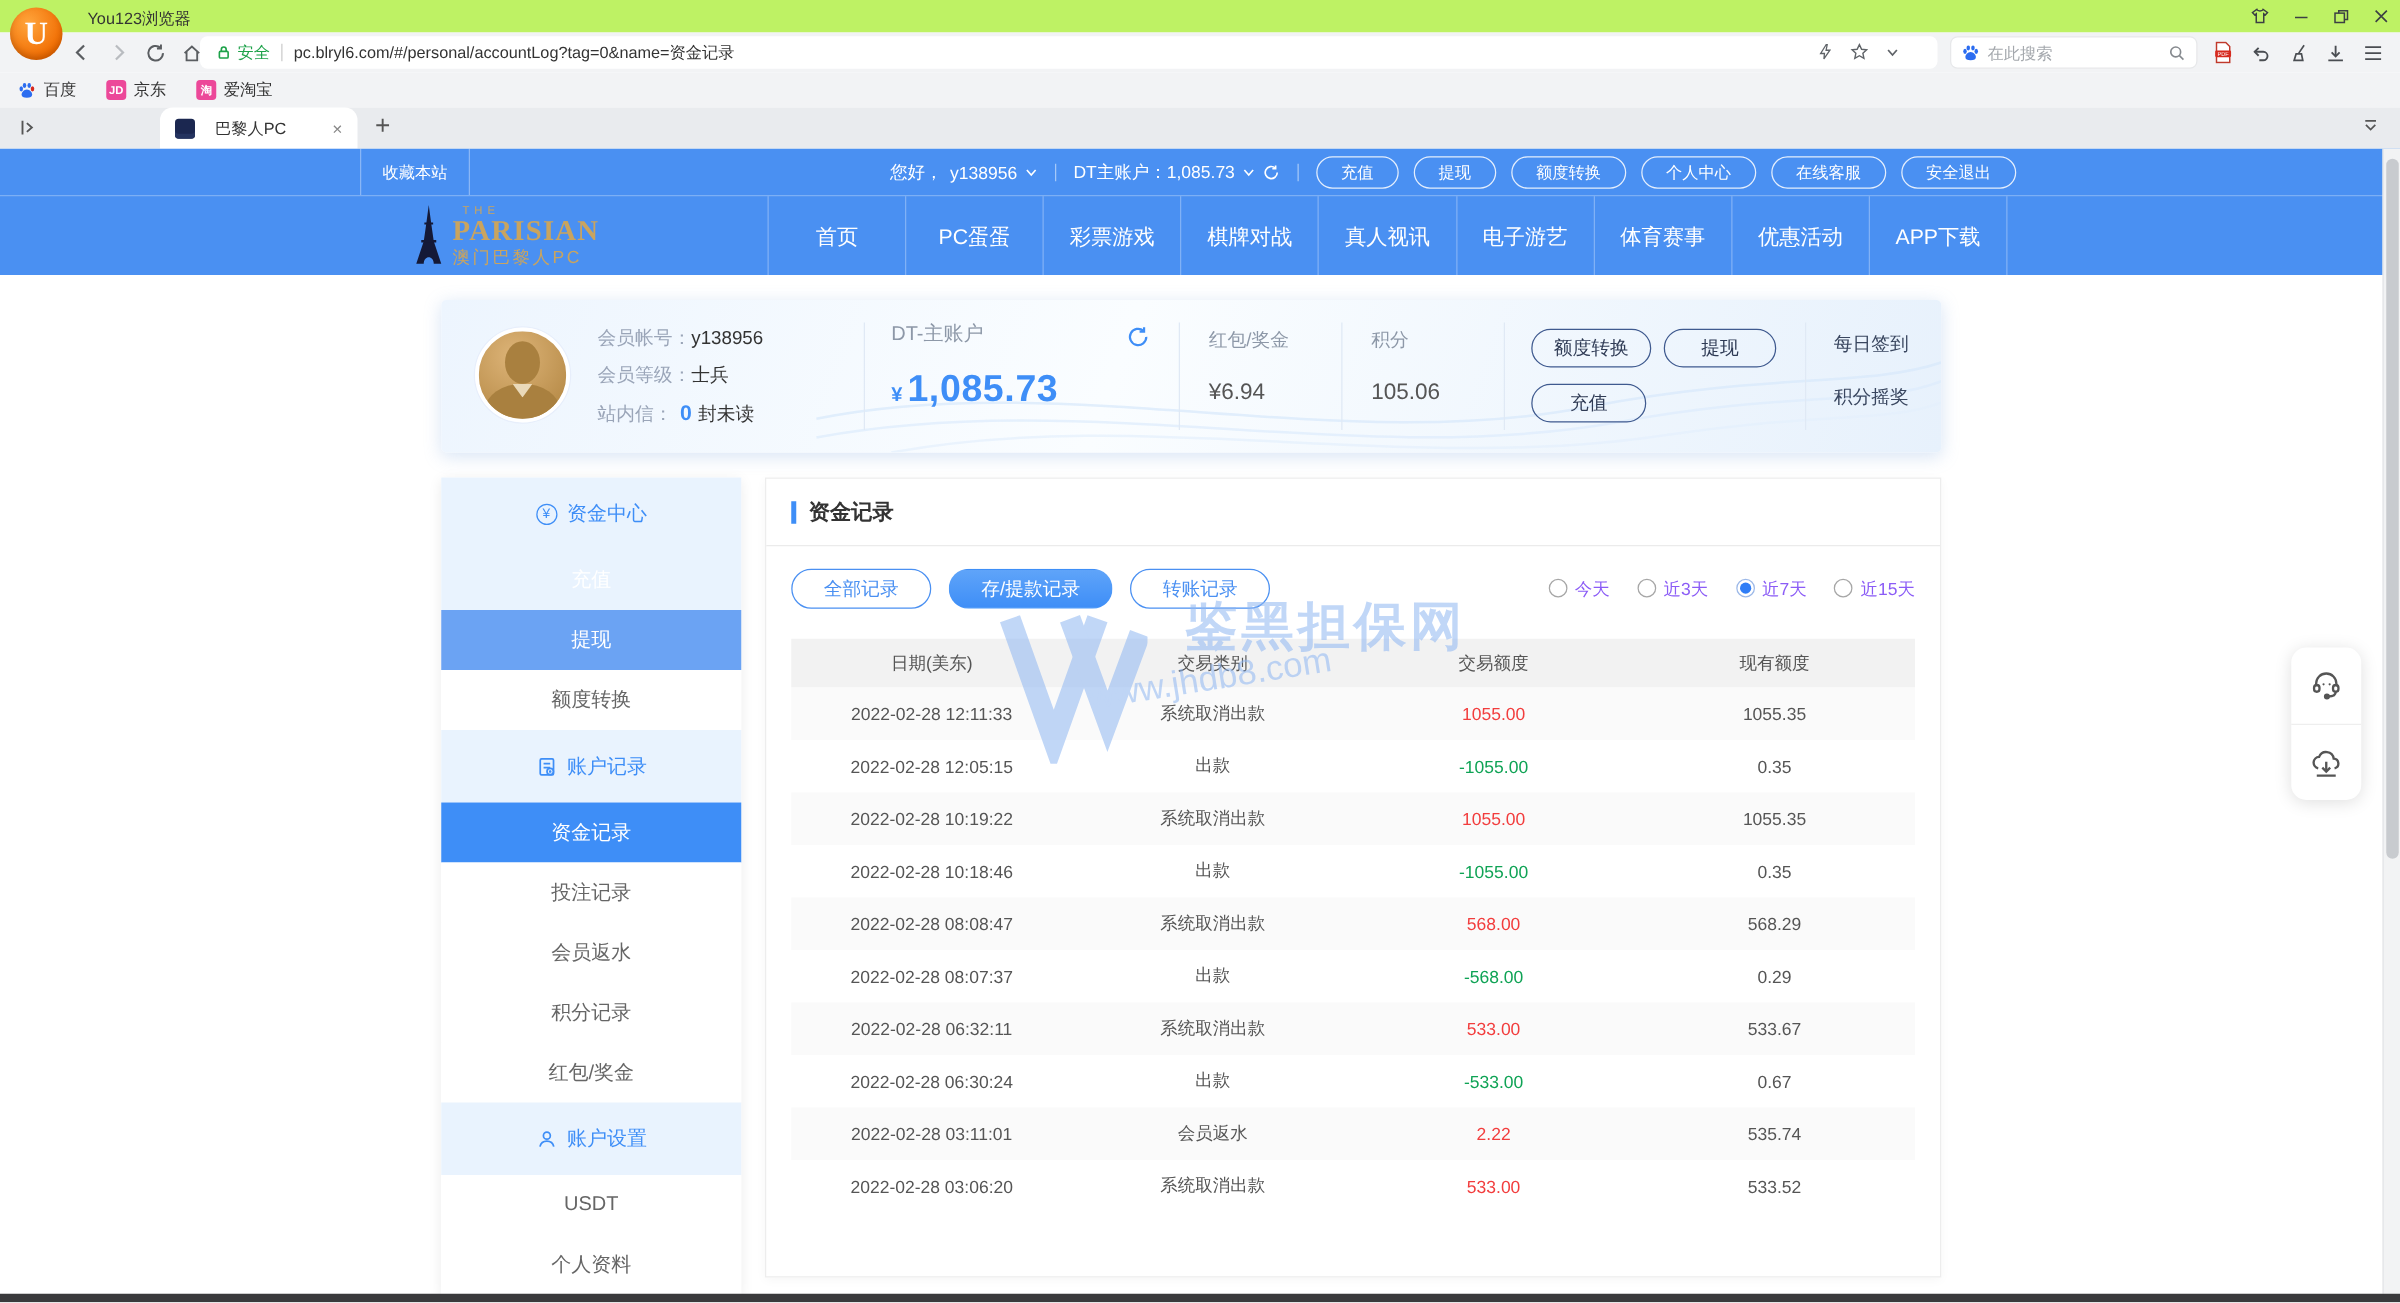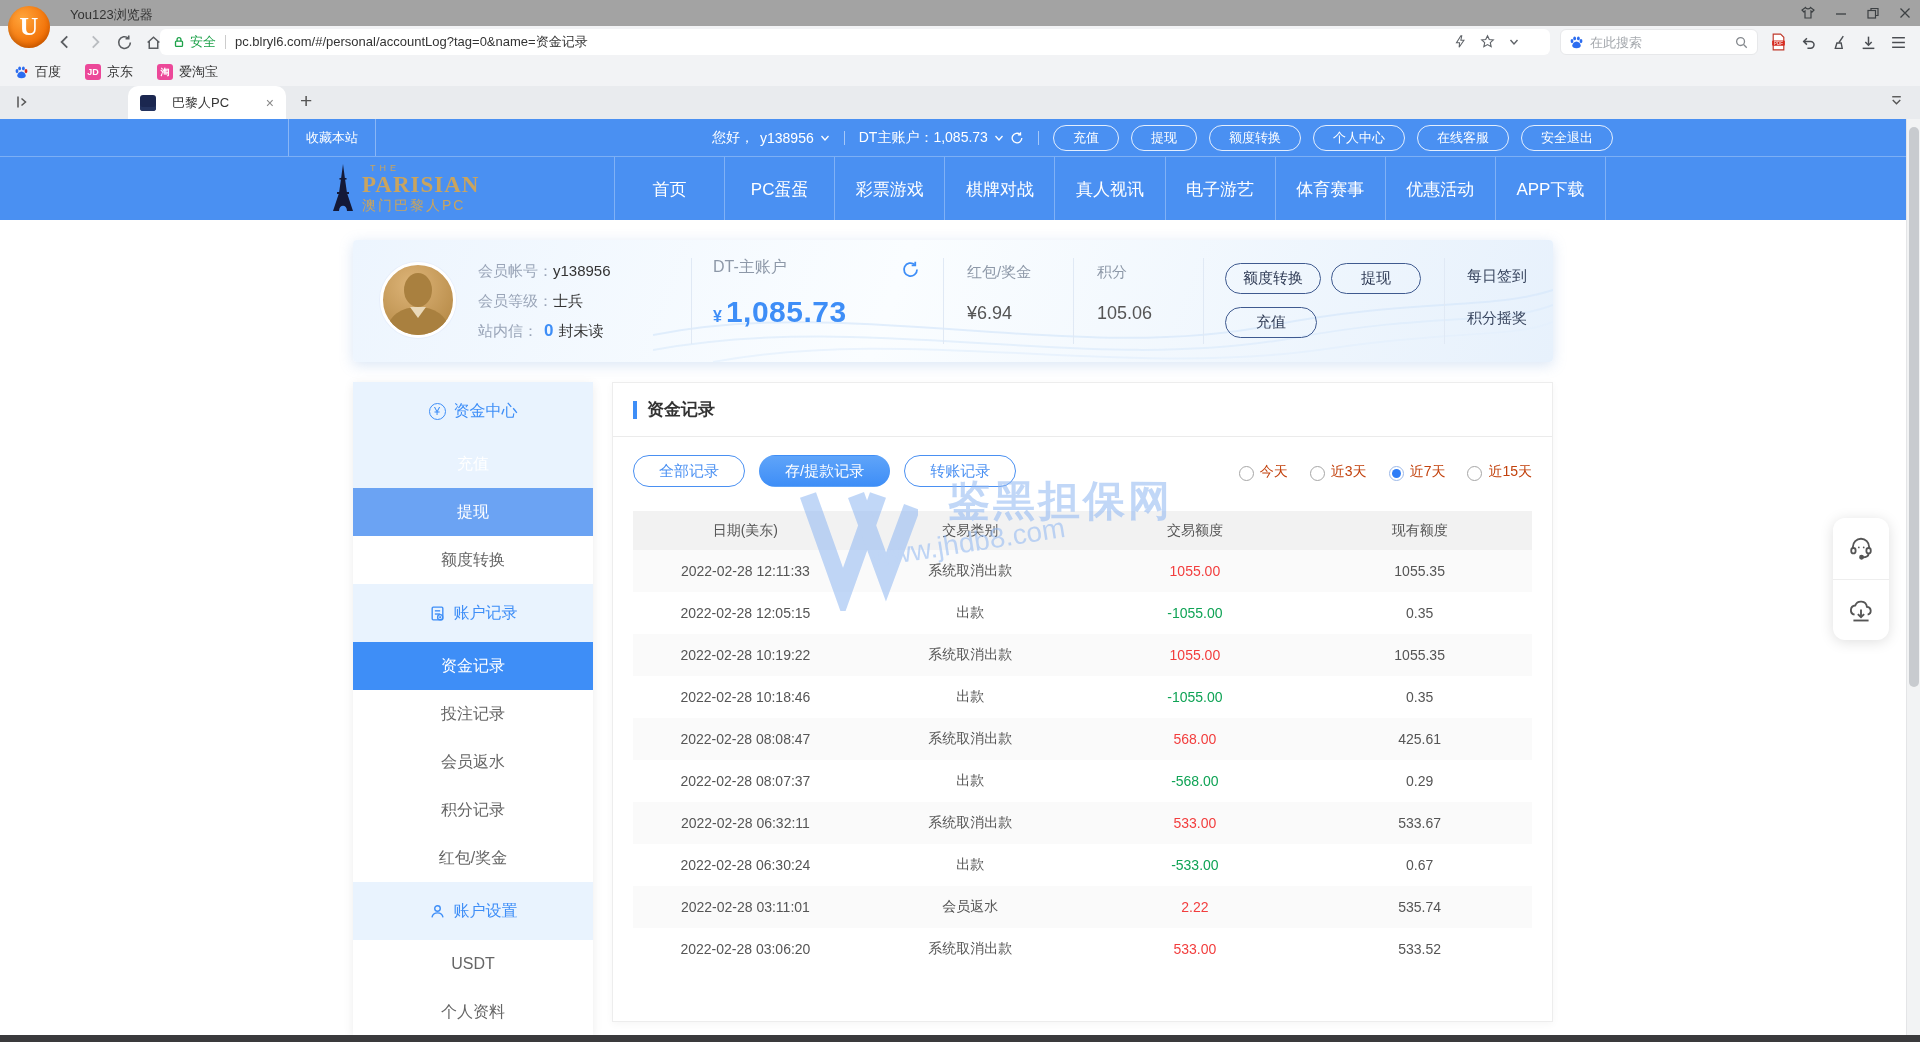--- a/index.html
+++ b/index.html
@@ -1,21 +1,21 @@
 <!DOCTYPE html>
 <html><head>
 <meta charset="utf-8">
 <style>
   * { margin:0; padding:0; box-sizing:border-box; }
   body { font-family:"Liberation Sans","DejaVu Sans",sans-serif; }
   #root { position:relative; width:1920px; height:1042px; background:#fff; overflow:hidden; }
   svg { display:block; }
 
   
-  .titlebar { position:absolute; left:0; top:0; right:0; height:26px; background:#a3a3a3; }
+  .titlebar { position:absolute; left:0; top:0; right:0; height:26px; background:#bef264; }
   .window-title { position:absolute; left:70px; top:6px; font-size:13px; color:#333; }
   .u-logo { position:absolute; left:8px; top:6px; width:42px; height:42px; border-radius:50%;
     background:radial-gradient(circle at 35% 30%,#ffa53b,#f06a00 75%,#d95800);
     display:flex; align-items:center; justify-content:center; color:#fff;
     font-family:"Liberation Serif",serif; font-weight:bold; font-size:26px; z-index:6;
     box-shadow:inset 0 -3px 5px rgba(0,0,0,.18); }
   .win-controls { position:absolute; right:8px; top:0; height:26px; display:flex; align-items:center; gap:18px; color:#3c4043; }
   .urlrow { position:absolute; left:0; top:26px; right:0; height:32px; background:#f2f3f5; }
   .nav-btns { position:absolute; left:56px; top:0; height:32px; display:flex; gap:12px; align-items:center; color:#5a5d61; }
   .url-field { position:absolute; left:160px; top:3px; width:1390px; height:26px; background:#fff; border-radius:6px;
@@ -111,21 +111,21 @@
   .panel { position:absolute; left:612px; top:382px; width:941px; height:640px; background:#fff;
     border:1px solid #ededed; box-shadow:0 2px 8px rgba(0,0,0,.04); }
   .panel-title { height:54px; display:flex; align-items:center; padding-left:20px; border-bottom:1px solid #ebebeb; }
   .title-bar { width:4px; height:18px; background:#3e8ef7; margin-right:10px; }
   .panel-title-text { font-size:17px; font-weight:bold; color:#333; }
   .filter-row { position:relative; height:56px; margin:18px 20px 0; display:flex; gap:14px; align-items:flex-start; }
   .pill { height:32px; padding:0 25px; border-radius:17px; border:1px solid #4a90f2; color:#4a90f2; font-size:15px;
     display:flex; align-items:center; background:#fff; }
   .pill.active { background:linear-gradient(180deg,#5fa4f9,#3e8ef7); color:#fff; border-color:transparent; }
   .radios { position:absolute; right:0; top:8px; display:flex; gap:22px; align-items:center; }
-  .radio { display:flex; align-items:flex-end; gap:6px; font-size:14px; color:#c2410c; }
+  .radio { display:flex; align-items:flex-start; gap:6px; font-size:14px; color:#8b5cf6; }
   .rdot { width:15px; height:15px; border-radius:50%; border:1px solid #a6a6a6; background:#fff; position:relative; }
   .radio.checked .rdot { border-color:#9db9e8; }
   .radio.checked .rdot::after { content:""; position:absolute; left:2px; top:2px; width:9px; height:9px;
     border-radius:50%; background:#2f7df6; }
   .table { margin:0 20px; position:relative; }
   .thead { display:flex; height:39px; background:#f2f2f2; align-items:center; }
   .th,.td { flex:1; text-align:center; font-size:14px; color:#555; }
   .trow { display:flex; height:42px; align-items:center; }
   .tbody > .trow:nth-child(odd) { background:#fafafa; } 
   .td.red { color:#f23d3d; }
@@ -563,21 +563,21 @@
             <span class="td">2022-02-28 10:18:46</span>
             <span class="td">出款</span>
             <span class="td green">-1055.00</span>
             <span class="td">0.35</span>
           </div>
 
           <div class="trow">
             <span class="td">2022-02-28 08:08:47</span>
             <span class="td">系统取消出款</span>
             <span class="td red">568.00</span>
-            <span class="td">425.61</span>
+            <span class="td">568.29</span>
           </div>
 
           <div class="trow">
             <span class="td">2022-02-28 08:07:37</span>
             <span class="td">出款</span>
             <span class="td green">-568.00</span>
             <span class="td">0.29</span>
           </div>
 
           <div class="trow">

